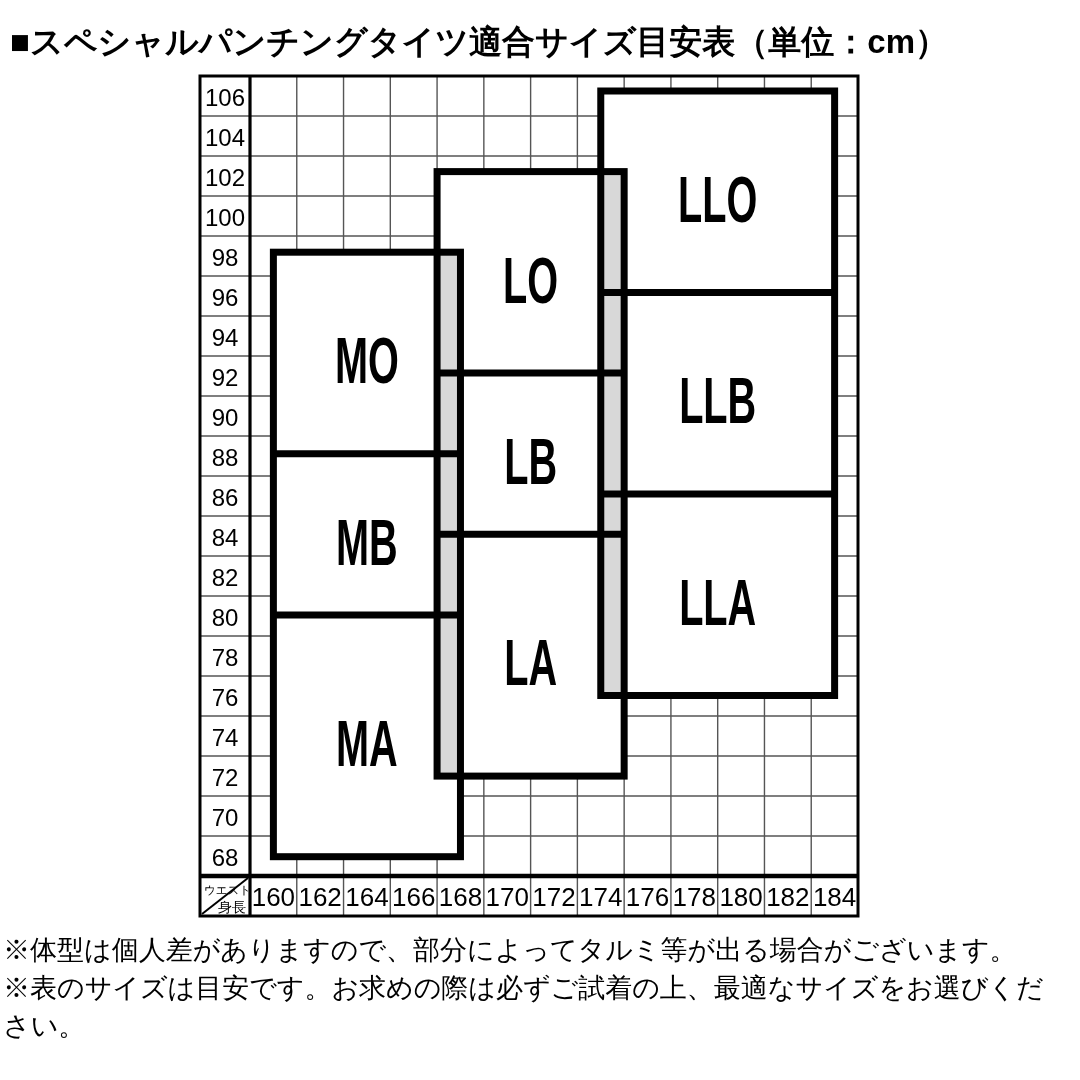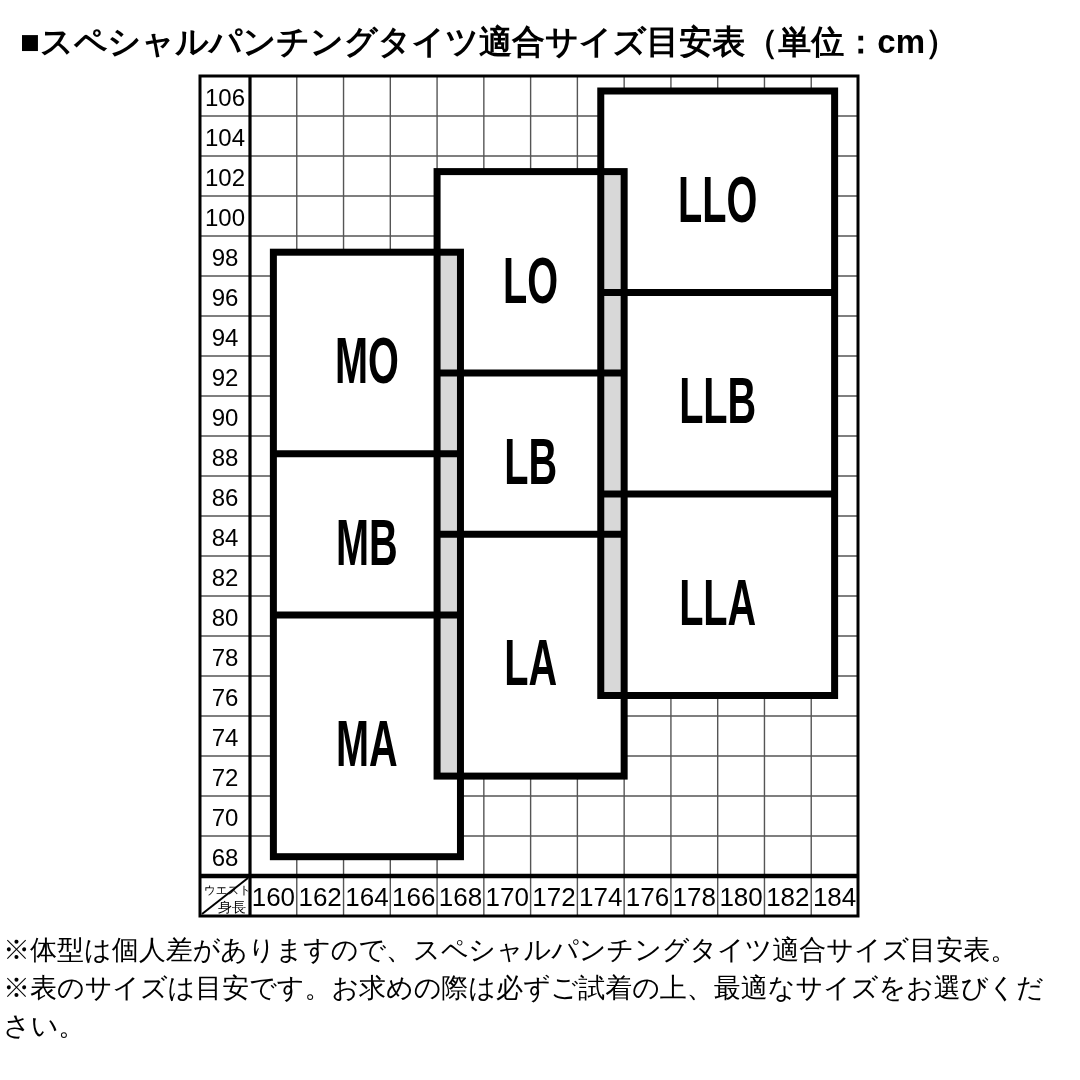--- a/index.html
+++ b/index.html
@@ -1,21 +1,21 @@
 <!DOCTYPE html>
 <html><head>
 <meta charset="utf-8">
 <style>
   html,body{margin:0;padding:0;}
   body{
     width:1080px;height:1080px;background:#ffffff;overflow:hidden;position:relative;
     font-family:"Liberation Sans",sans-serif;color:#000;
   }
   .title{
-    position:absolute;left:20px;top:20px;width:1060px;
+    position:absolute;left:10px;top:20px;width:1060px;
     font-size:33px;font-weight:bold;letter-spacing:0px;white-space:nowrap;
   }
   #chart{position:absolute;left:0;top:0;}
   .notes{
     position:absolute;left:3px;top:931px;width:1058px;
     font-size:27px;line-height:38px;
   }
 </style>
 </head>
 <body>
@@ -119,15 +119,15 @@
     <text x="0" y="0" font-size="64" fill="#000000" text-anchor="middle" dominant-baseline="central" font-weight="bold" transform="translate(717.6923076923076 602.75) scale(0.62 1)">LLA</text>
     <rect x="200" y="76" width="658" height="840" fill="none" stroke="#000000" stroke-width="3"></rect>
     <line x1="250" y1="76" x2="250" y2="916" stroke="#000000" stroke-width="3.2"></line>
     <line x1="200" y1="876" x2="858" y2="876" stroke="#000000" stroke-width="4.5"></line>
     <line x1="202" y1="914" x2="248" y2="878" stroke="#000000" stroke-width="2"></line>
     <text x="204" y="890" font-size="11.5" fill="#000000" text-anchor="start" dominant-baseline="central">ウエスト</text>
     <text x="246" y="907" font-size="14" fill="#000000" text-anchor="end" dominant-baseline="central">身長</text>
   </svg>
 
 <div class="notes">
-  <div>※体型は個人差がありますので、スペシャルパンチングタイツ適合サイズ目安表。</div>
+  <div>※体型は個人差がありますので、部分によってタルミ等が出る場合がございます。</div>
   <div>※表のサイズは目安です。お求めの際は必ずご試着の上、最適なサイズをお選びください。</div>
 </div>
 
 </body></html>

